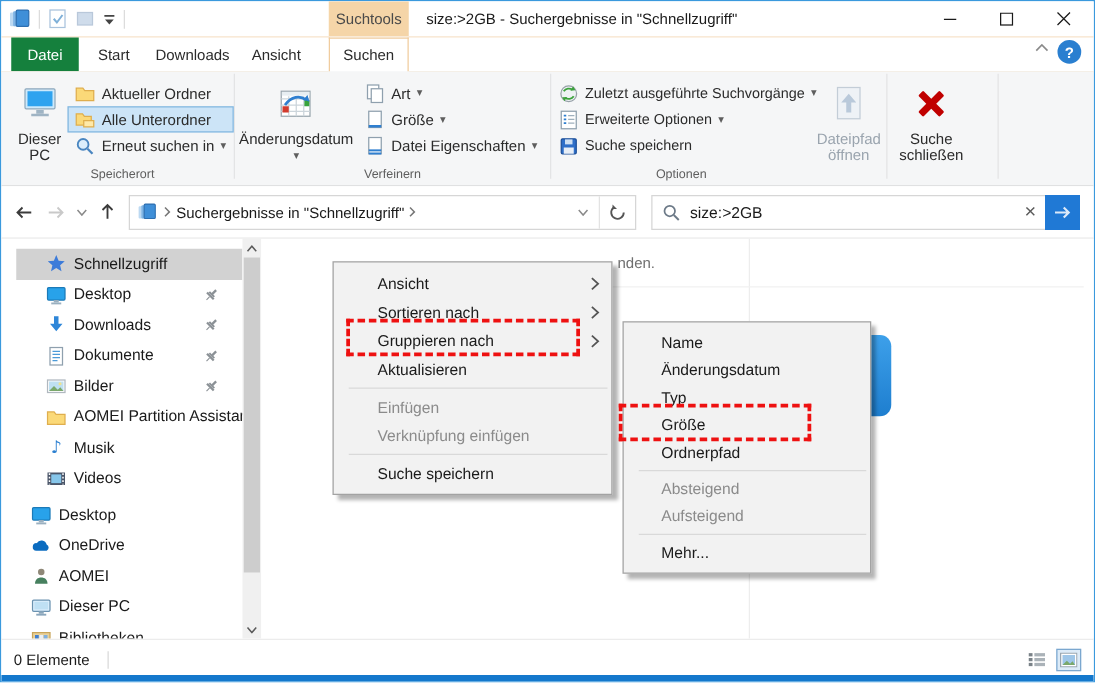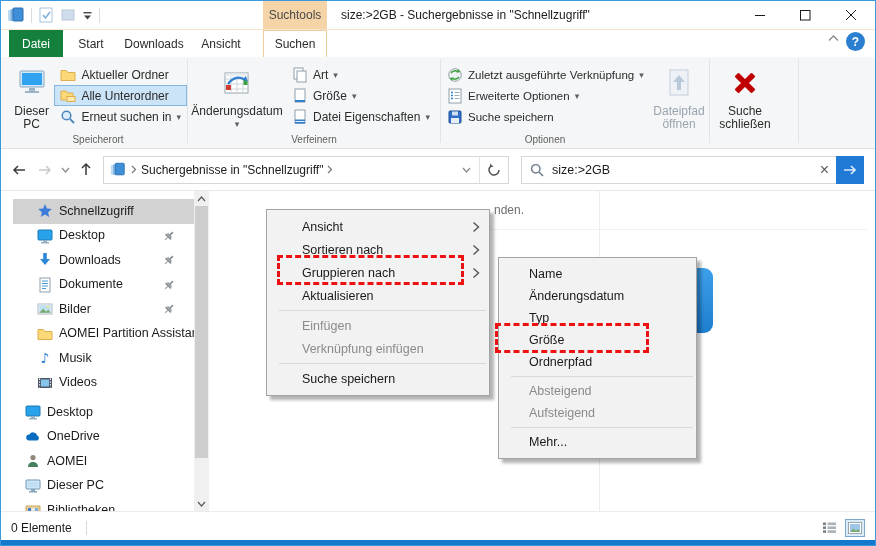--- a/index.html
+++ b/index.html
@@ -289,21 +289,21 @@
           <div class="srow" style="font-size:11.5px;">
             <span>
               <svg width="16" height="16" viewBox="0 0 16 16">
                   <circle cx="8" cy="8" r="6.3" fill="#eef2f4" stroke="#97a1a8"></circle>
                   <path d="M4 6a5 5 0 017-1.2" stroke="#3da23d" stroke-width="1.5" fill="none"></path>
                   <path d="M11.5 2l1.8 3.2-4 .3z" fill="#3da23d"></path>
                   <path d="M12 10a5 5 0 01-7 1.2" stroke="#3da23d" stroke-width="1.5" fill="none"></path>
                   <path d="M4.5 14l-1.8-3.2 4-.3z" fill="#3da23d"></path>
                 </svg>
             </span>
-            <span>Zuletzt ausgeführte Verknüpfung</span>
+            <span>Zuletzt ausgeführte Suchvorgänge</span>
             <span class="drop">▾</span>
           </div>
           <div class="srow" style="font-size:11.5px;">
             <span>
               <svg width="16" height="16" viewBox="0 0 16 16">
                   <rect x="2" y="1" width="12" height="14" fill="#fff" stroke="#8fa0ae"></rect>
                   <path d="M4 4.5h2M4 7.5h2M4 10.5h2" stroke="#2f7fd0" stroke-width="1.4"></path>
                   <path d="M7.5 4.5h5M7.5 7.5h5M7.5 10.5h5" stroke="#9fb0bd"></path>
                 </svg>
             </span>

